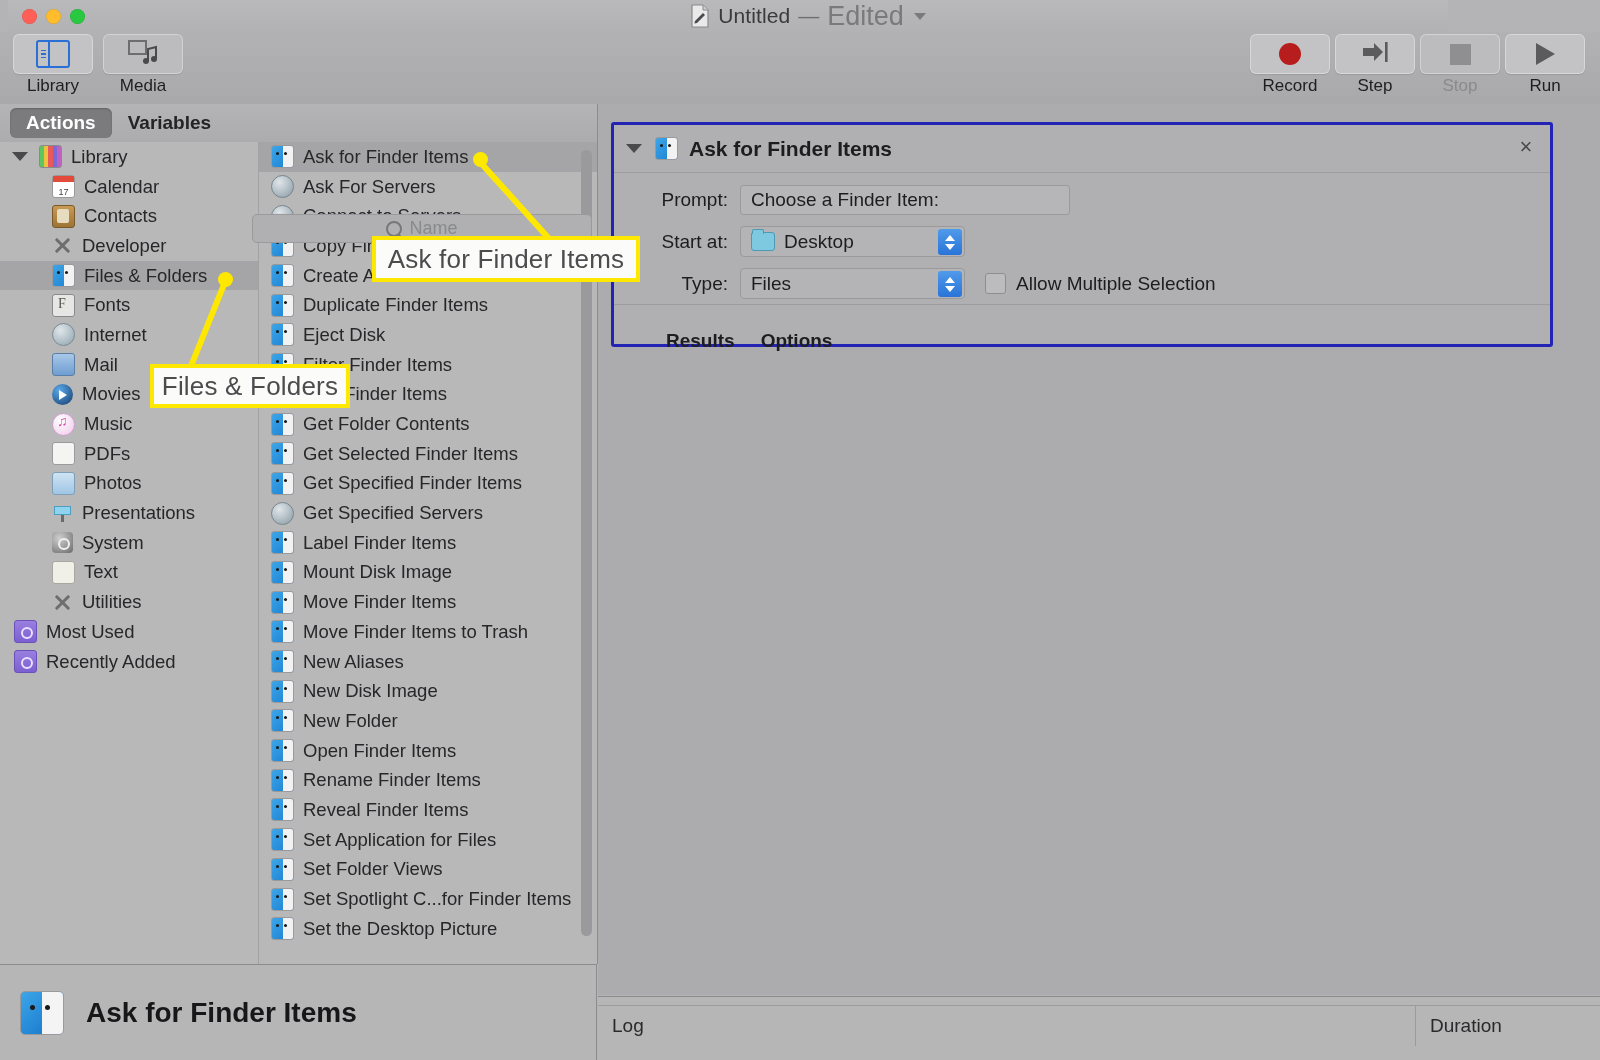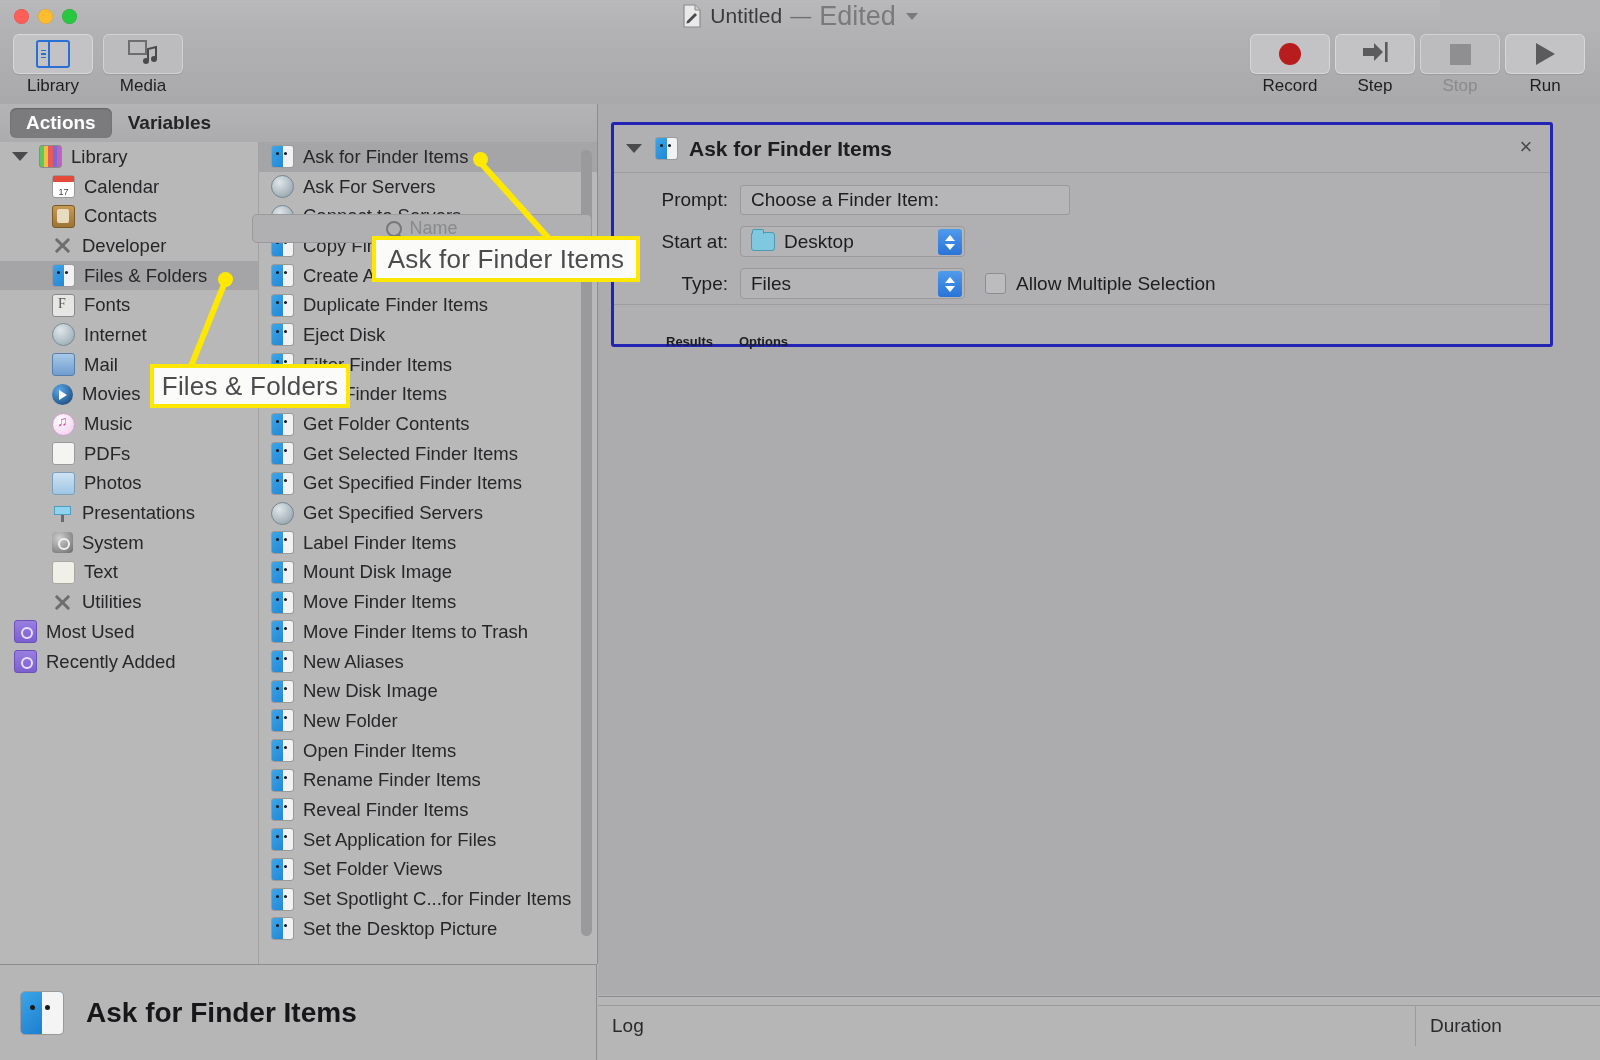--- a/index.html
+++ b/index.html
@@ -10,21 +10,21 @@
     background: #b4b4b6;
   }
   #app {
     position: relative;
     width: 1600px; height: 1060px;
     background: #b4b4b6;
   }
 
   
   .titlebar {
-    position: absolute; left: 0; top: 0; width: 1440px; height: 32px;
+    position: absolute; left: 8px; top: 0; width: 1440px; height: 32px;
     background: linear-gradient(#b9b9bb, #b2b2b4);
   }
   .traffic {
     position: absolute; top: 9px; display: flex; gap: 9px; left: 14px;
   }
   .light { width: 15px; height: 15px; border-radius: 50%; }
   .light.red { background: #ff5f56; box-shadow: inset 0 0 0 0.5px rgba(0,0,0,.14); }
   .light.yellow { background: #ffbd2e; box-shadow: inset 0 0 0 0.5px rgba(0,0,0,.14); }
   .light.green { background: #28c840; box-shadow: inset 0 0 0 0.5px rgba(0,0,0,.14); }
 
@@ -244,21 +244,21 @@
   .checkwrap { display: flex; align-items: center; gap: 10px; margin-left: 20px; }
   .checkbox {
     width: 19px; height: 19px; background: #bcbcbe; border: 1px solid #8e8e90; border-radius: 3px;
   }
   .checklabel { font-size: 19px; color: #1d1d1f; }
   .card-foot {
     position: absolute; left: 0; right: 0; bottom: 0; height: 40px;
     border-top: 1px solid #9d9d9f; display: flex; align-items: center;
     gap: 26px; padding-left: 52px; box-sizing: border-box;
   }
-  .foot-link { font-size: 13px; font-weight: bold; color: #1d1d1f; cursor: default; margin-top: 33px; }
+  .foot-link { font-size: 19px; font-weight: bold; color: #1d1d1f; cursor: default; margin-top: 33px; }
 
   
   .descbar {
     position: absolute; left: 0; top: 964px; width: 597px; height: 96px;
     background: #b6b6b6; border-top: 1px solid #8c8c8e; border-right: 1px solid #8c8c8e;
     display: flex; align-items: center; gap: 22px; padding-left: 20px; box-sizing: border-box;
   }
   .desc-icon {
     width: 42px; height: 42px; border-radius: 5px; position: relative; overflow: hidden;
     background: linear-gradient(135deg,#3da5e8,#1172c8); border: 1px solid #9a9a9c;

